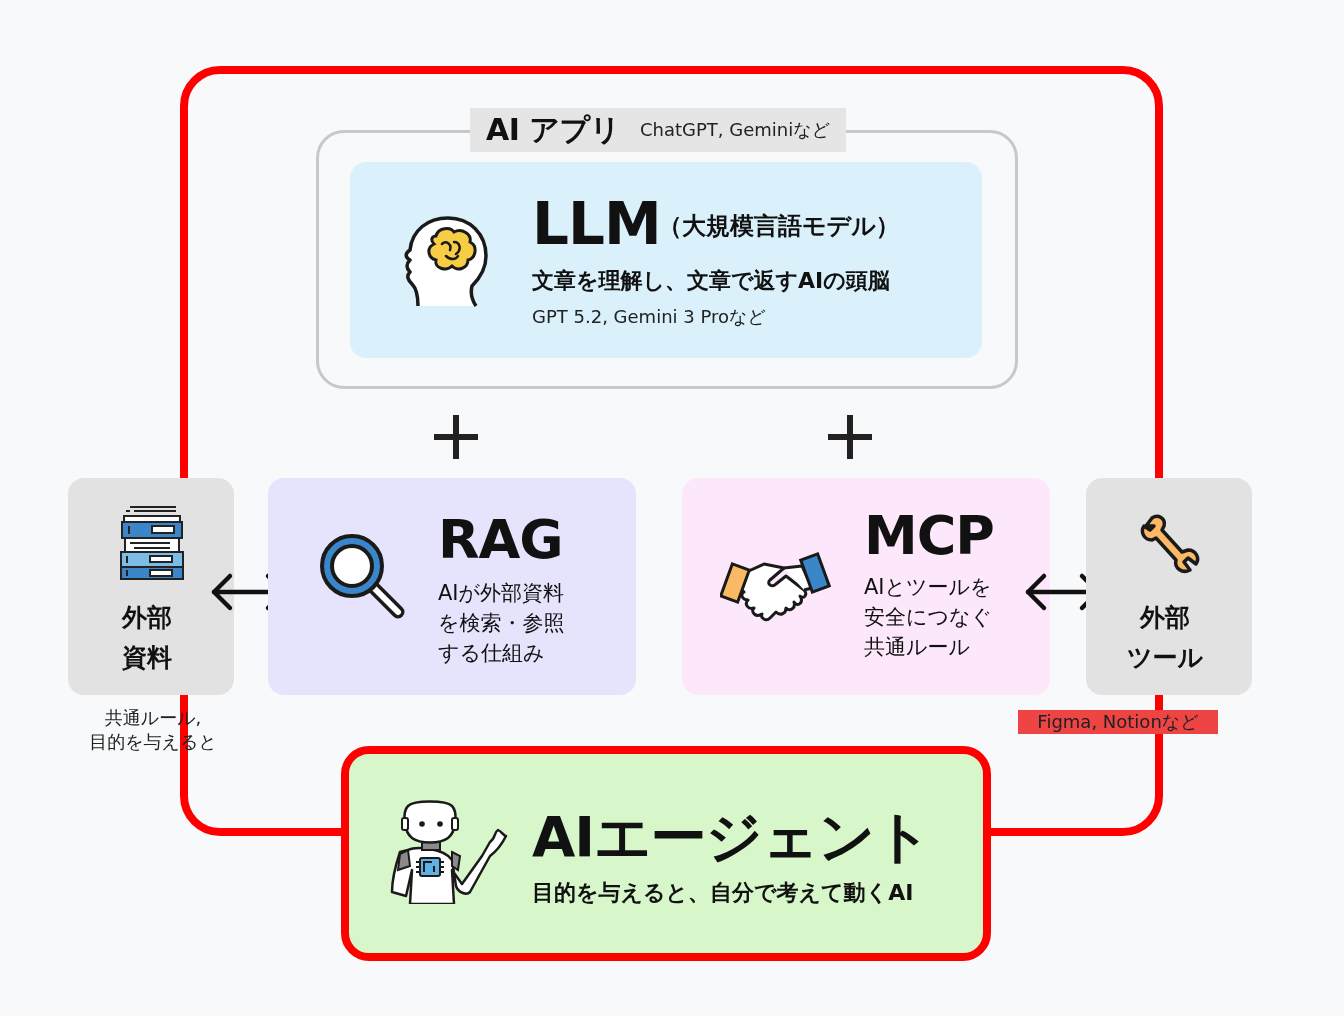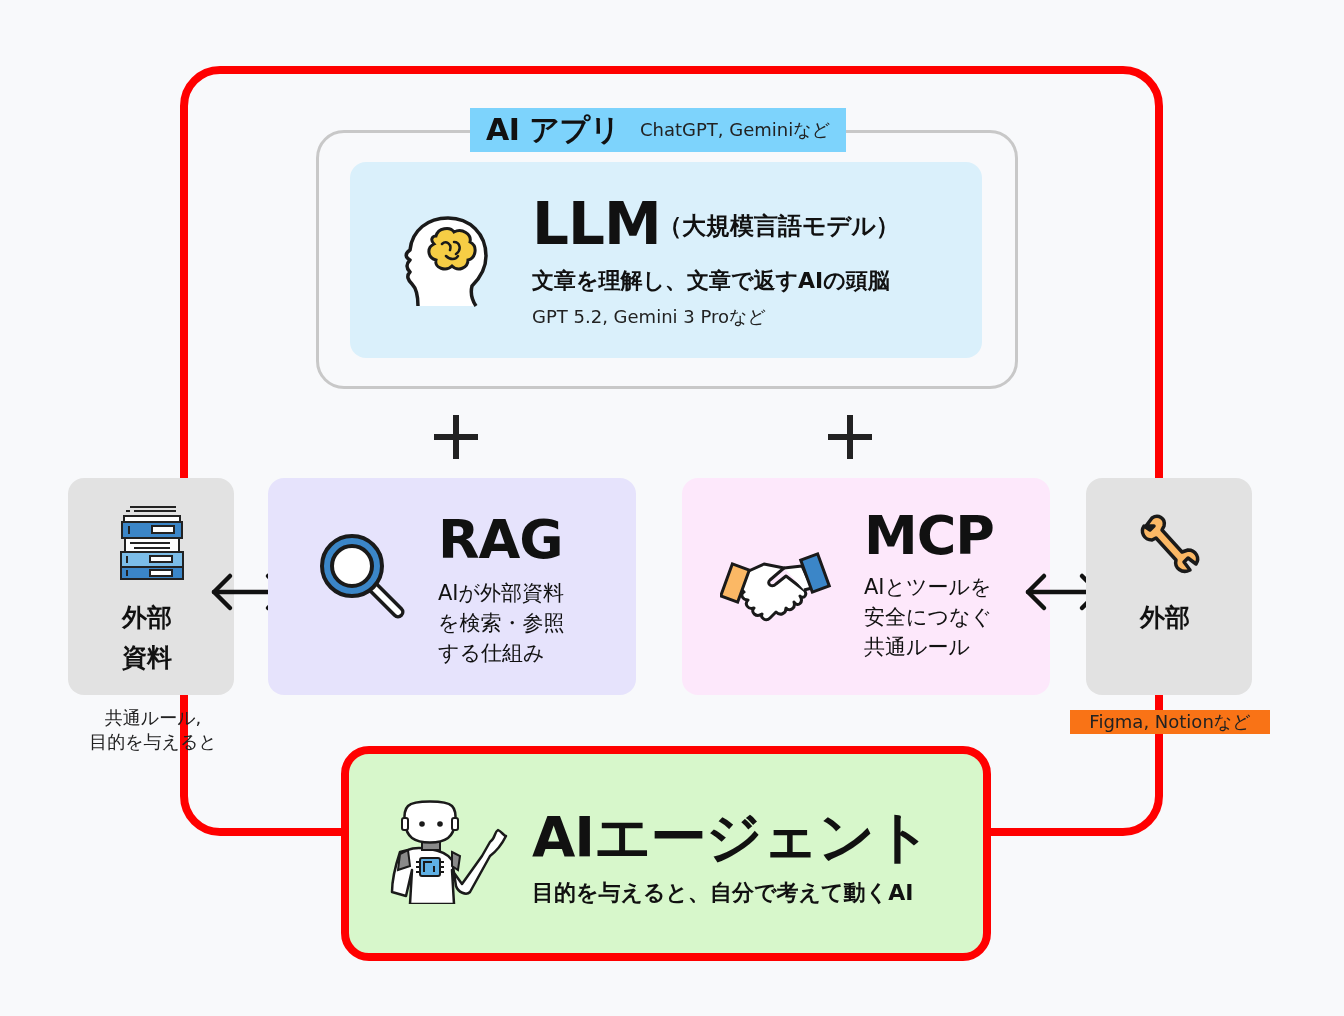--- a/index.html
+++ b/index.html
@@ -14,21 +14,21 @@
     left: 180px; top: 66px; width: 983px; height: 770px;
     box-sizing: border-box; border: 8px solid #ff0000; border-radius: 40px;
   }
   
   .app-frame {
     left: 316px; top: 130px; width: 702px; height: 259px;
     box-sizing: border-box; border: 3px solid #c8c8c8; border-radius: 28px; background: #f8f9fb;
   }
   .app-legend {
     left: 470px; top: 108px; height: 44px; padding: 0 16px;
-    background: #7dd3fc; display: flex; align-items: center; gap: 20px;
+    background: #e5e5e5; display: flex; align-items: center; gap: 20px;
   }
   .app-title { font-size: 30px; font-weight: bold; letter-spacing: -0.5px; }
   .app-sub { font-size: 18px; color: #222; }
   .llm-box {
     left: 350px; top: 162px; width: 632px; height: 196px;
     background: #daf0fb; border-radius: 16px;
   }
   .llm-title { left: 532px; top: 190px; font-size: 58px; font-weight: bold; letter-spacing: -1px; }
   .llm-paren { left: 658px; top: 210px; font-size: 24px; font-weight: bold; }
   .llm-desc { left: 532px; top: 266px; font-size: 22px; font-weight: bold; }
@@ -147,22 +147,23 @@
   <polyline points="22,6 6,22 22,38" fill="none" stroke="#111" stroke-width="4.5" stroke-linecap="round" stroke-linejoin="round"></polyline>
   <polyline points="60,6 76,22 60,38" fill="none" stroke="#111" stroke-width="4.5" stroke-linecap="round" stroke-linejoin="round"></polyline>
 </svg>
 
 <div class="abs side-box" style="left:1086px"></div>
 <svg class="abs" style="left:1138px;top:512px" width="66" height="66" viewBox="0 0 66 66">
   <path d="M8 14 L14 6 C20 2 28 6 26 14 L24 18 L44 40 L50 38 C58 38 62 46 58 52 L50 46 L46 50 L52 58 C44 62 36 56 38 48 L18 26 L14 28 C6 28 2 20 6 14 L12 18 L16 14 Z" fill="#fbb865" stroke="#1a1a1a" stroke-width="3.5" stroke-linejoin="round"></path>
 </svg>
 <div class="abs side-label" style="left:1086px;top:598px">
   <div>外部</div>
+  <div>ツール</div>
 </div>
-<div class="abs note" style="left:1070px;top:710px;width:200px;background:#f97316">Figma, Notionなど</div>
+<div class="abs note" style="left:1018px;top:710px;width:200px;background:#ef4444">Figma, Notionなど</div>
 
 <div class="abs agent-box"></div>
 <svg class="abs" style="left:386px;top:800px" width="130" height="104" viewBox="0 0 130 104">
   <path d="M28 104 L28 80 M62 80 L62 104" stroke="#1a1a1a" stroke-width="2.5"></path>
   <path d="M14 52 C10 64 6 78 6 92 L20 96 L26 70 L24 104 L68 104 L66 70 L76 84 L96 56 L104 42 C110 38 108 32 112 30 C116 32 118 36 120 36 C116 44 112 50 104 56 L84 92 C80 96 72 92 70 86 L66 60 C58 48 30 46 22 50 Z" fill="#fff" stroke="#1a1a1a" stroke-width="2.5" stroke-linejoin="round"></path>
   <rect x="36" y="40" width="18" height="10" fill="#8a8a8a" stroke="#1a1a1a" stroke-width="2"></rect>
   <path d="M14 54 L22 50 L24 66 L12 70 Z" fill="#8a8a8a" stroke="#1a1a1a" stroke-width="2"></path>
   <path d="M66 52 L74 56 L72 70 L66 66 Z" fill="#8a8a8a" stroke="#1a1a1a" stroke-width="2"></path>
   <path d="M22 6 C28 0 60 0 66 6 C72 12 70 32 62 38 C54 44 34 44 26 38 C18 32 16 12 22 6 Z" fill="#fff" stroke="#1a1a1a" stroke-width="2.5"></path>
   <rect x="16" y="18" width="6" height="12" rx="2" fill="#fff" stroke="#1a1a1a" stroke-width="2"></rect>

